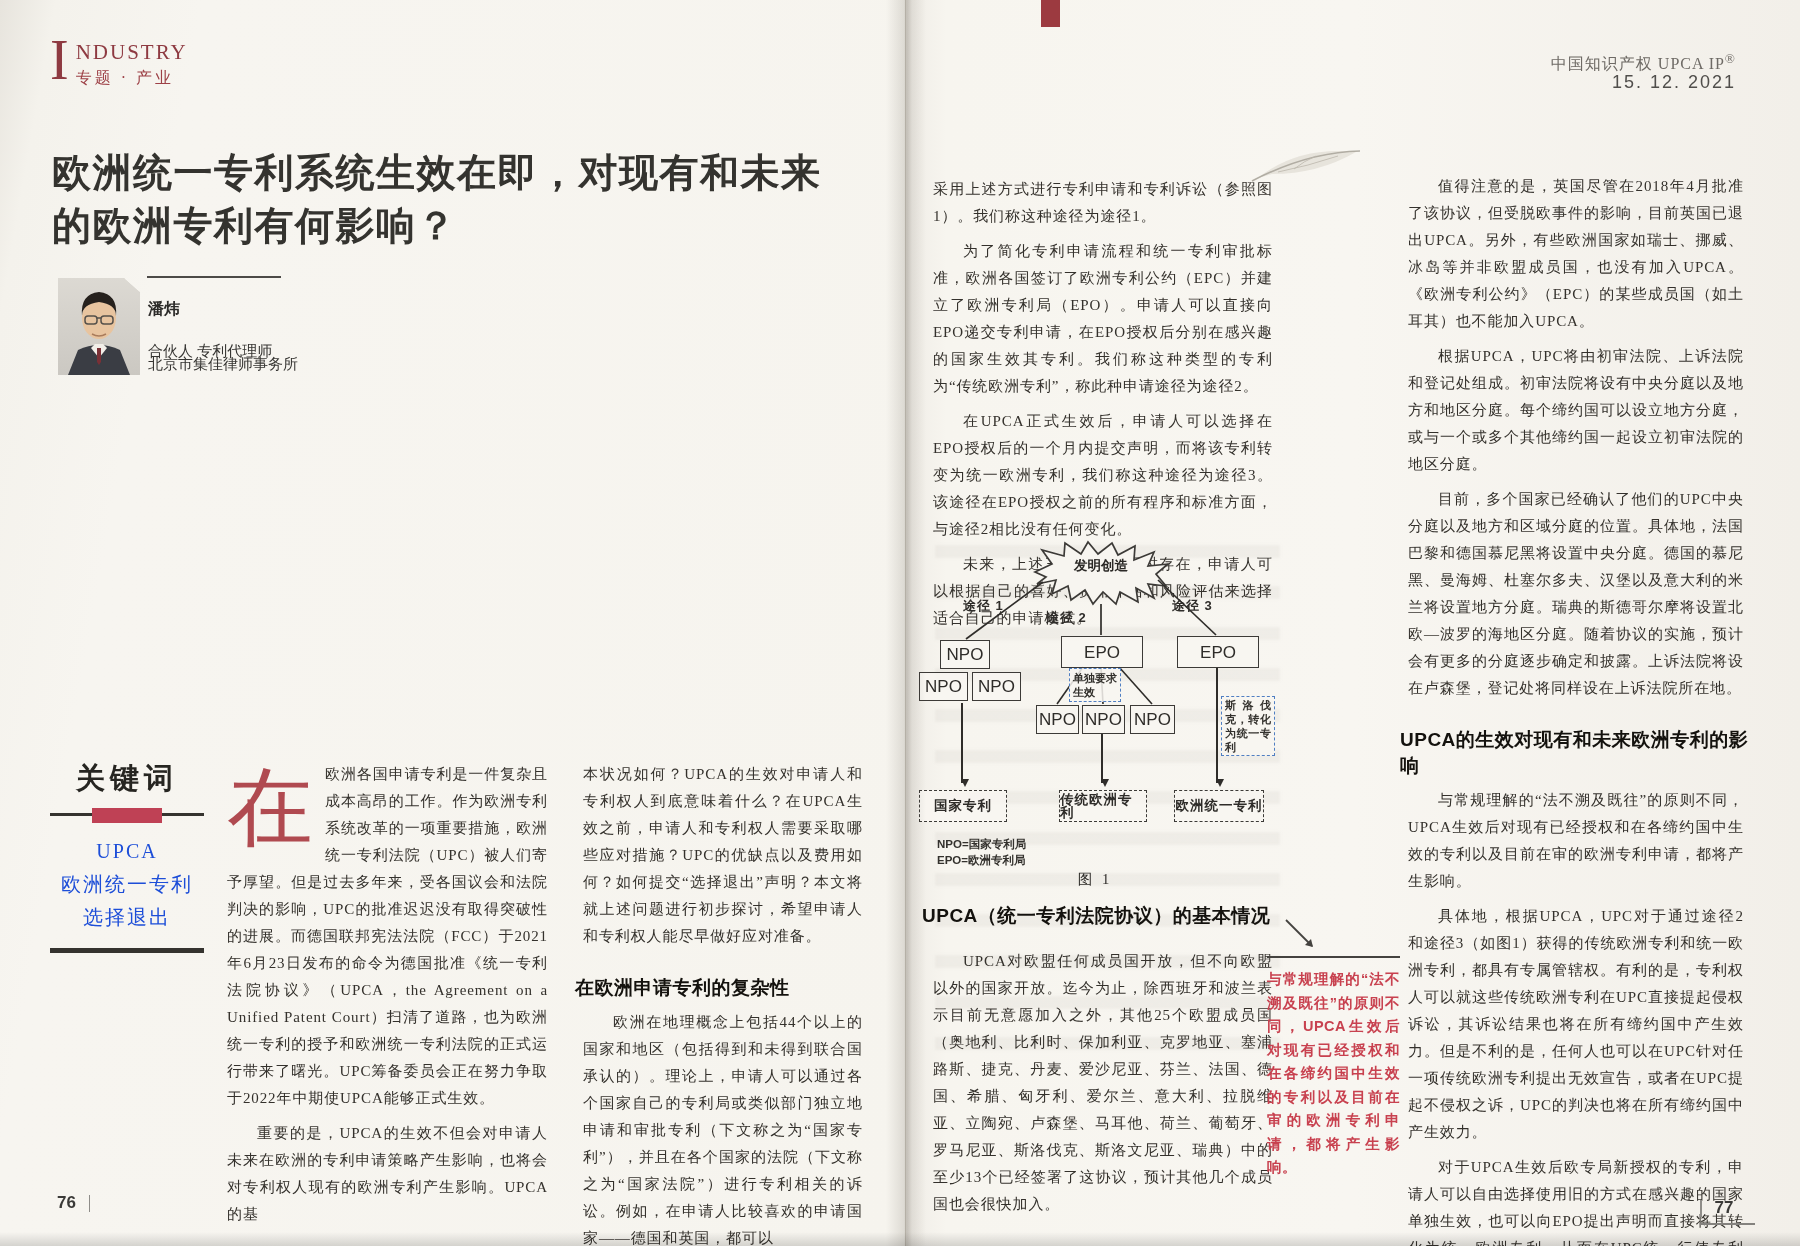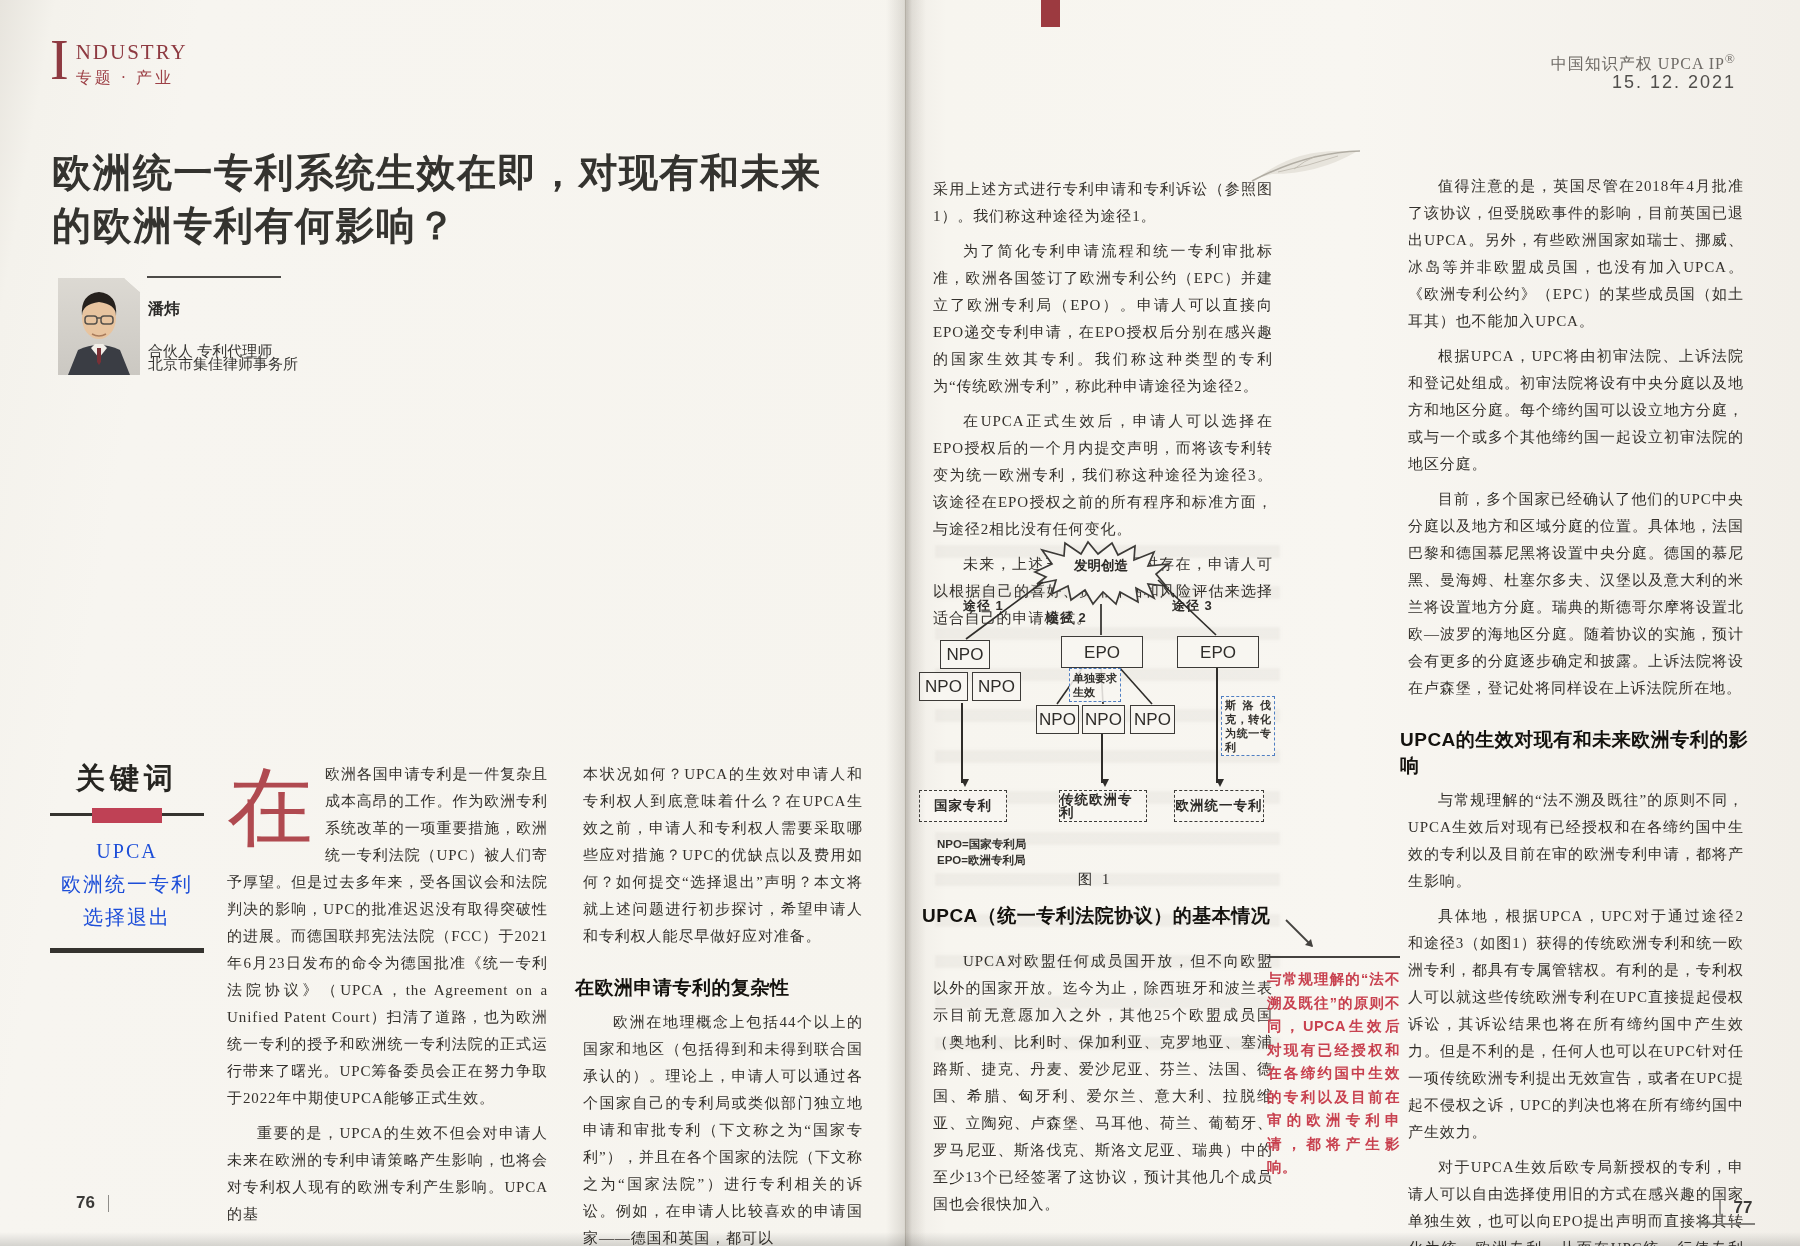--- a/index.html
+++ b/index.html
@@ -64,21 +64,21 @@
 
   
   .rp-brand{right:64px;top:49px;font:500 16px/20px "Liberation Serif",serif;color:#6e6a65;
     letter-spacing:1px;text-align:right;z-index:2;}
   .rp-date{right:64px;top:71px;font:500 18px/22px "Liberation Sans",sans-serif;color:#504e4b;
     letter-spacing:2px;text-align:right;z-index:2;}
   .red-tab{left:1041px;top:0;width:19px;height:27px;background:#9c3a40;z-index:2;}
 
   
   .pageno{z-index:2;font:700 17px/20px "Liberation Sans",sans-serif;color:#3b3a38;
-    display:flex;align-items:center;margin-left:19px;}
+    display:flex;align-items:center;}
   .pageno .bar{display:inline-block;width:1.5px;height:17px;background:#8f8d89;margin:0 0 0 13px;}
   .pageno-right .bar{margin:0 13px 0 0;}
   .pageno-left{left:57px;top:1193px;}
   .pageno-right{left:1700px;top:1198px;}
   .pageno-rule{left:1700px;top:1223px;width:55px;height:1.5px;background:#84827e;z-index:2;}
 
   
   .bleed{left:935px;top:545px;width:345px;height:505px;z-index:1;filter:blur(1.5px);
     background:repeating-linear-gradient(180deg,rgba(95,88,80,0.055) 0 13px,rgba(95,88,80,0) 13px 41px);}
 

